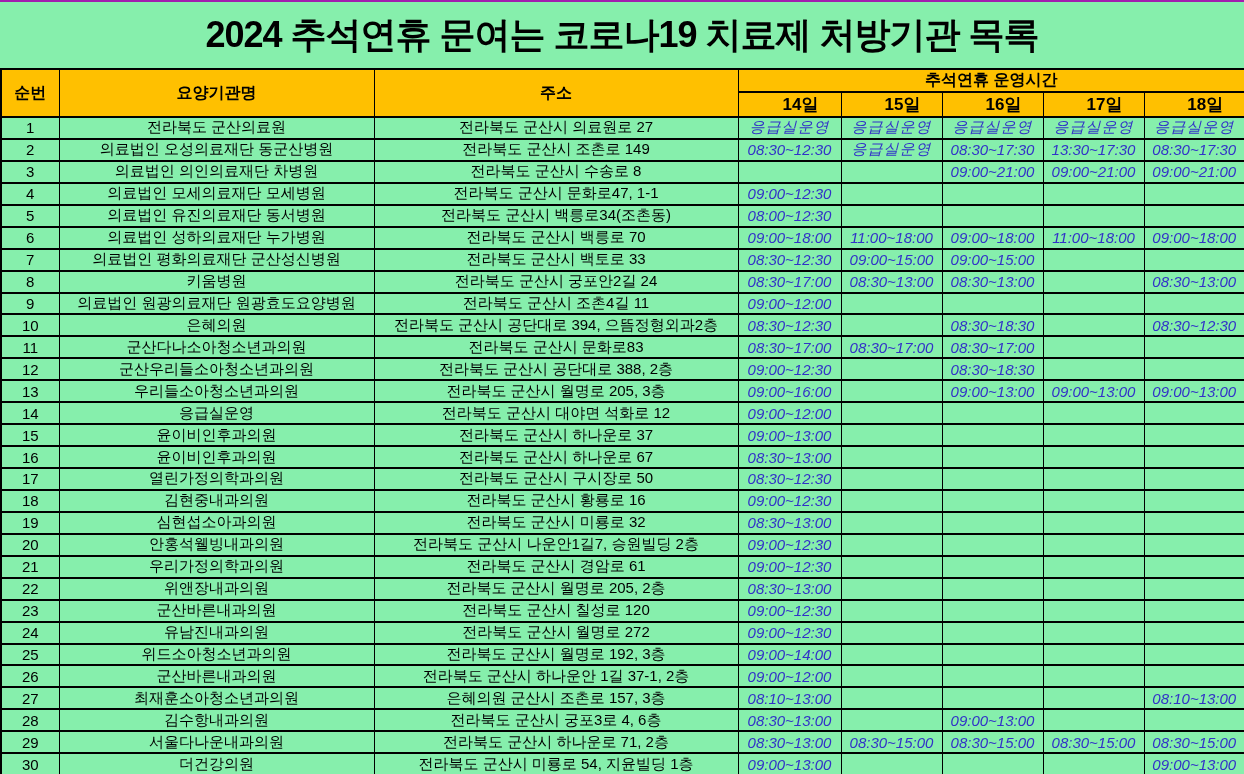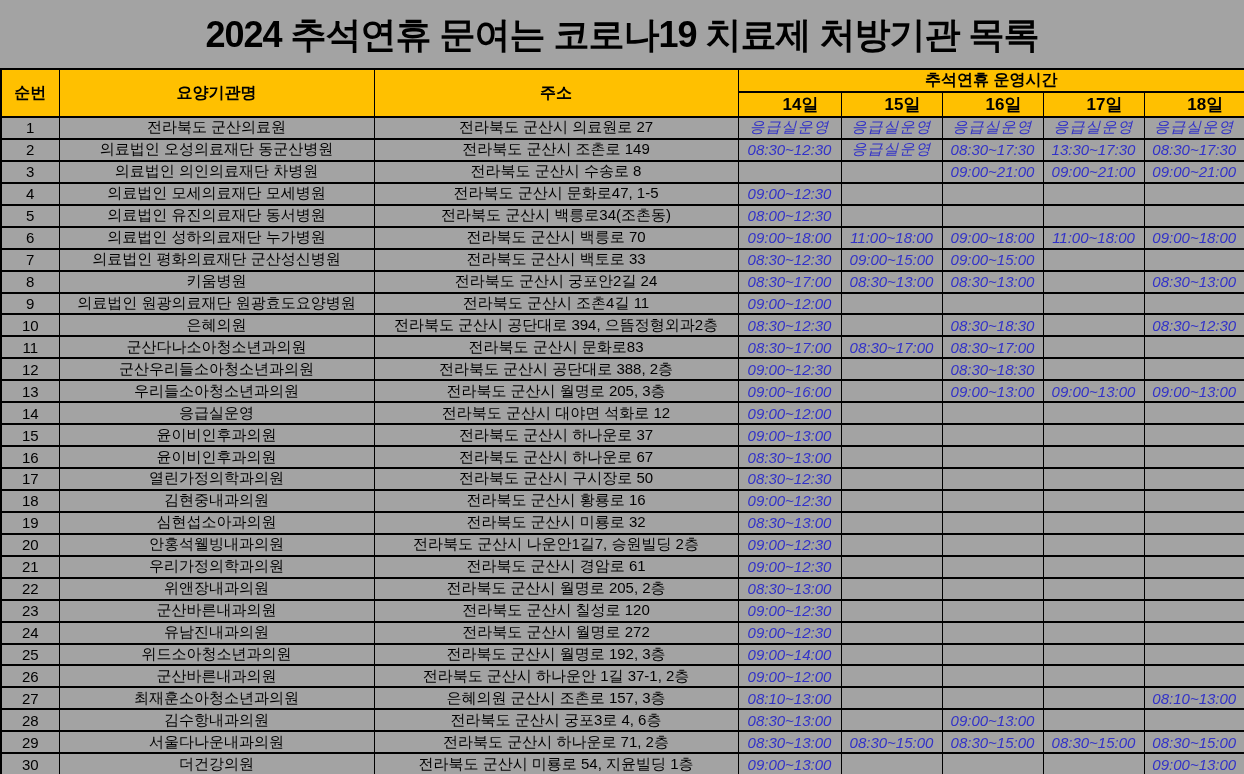--- a/index.html
+++ b/index.html
@@ -3,21 +3,21 @@
 <meta charset="utf-8">
 <style>
   :root{
     --header-bg:#FFC000;
     --time-color:#3232C8;
     --border-color:#000000;
   }
   *{box-sizing:border-box;margin:0;padding:0;}
   html,body{width:1244px;height:774px;overflow:hidden;background:#ffffff;
     font-family:"Liberation Sans", sans-serif;}
-  .sheet{width:1244px;height:774px;background:#a3a3a3;border-top:2px solid #a3a3a3;}
+  .sheet{width:1244px;height:774px;background:#86efac;border-top:2px solid #a21caf;}
   .title{
     height:66px;display:flex;align-items:center;justify-content:center;
     font-size:36px;font-weight:bold;color:#000;letter-spacing:-1px;
   }
   table{
     width:1244px;border-collapse:collapse;table-layout:fixed;
   }
   th,td{
     border-left:1px solid var(--border-color);
     border-right:1px solid var(--border-color);
@@ -103,21 +103,21 @@
           <td class="c-addr">전라북도 군산시 수송로 8</td>
           <td class="c-time"></td>
           <td class="c-time"></td>
           <td class="c-time">09:00~21:00</td>
           <td class="c-time">09:00~21:00</td>
           <td class="c-time">09:00~21:00</td>
         </tr>
         <tr>
           <td class="c-no">4</td>
           <td class="c-name">의료법인 모세의료재단 모세병원</td>
-          <td class="c-addr">전라북도 군산시 문화로47, 1-5</td>
+          <td class="c-addr">전라북도 군산시 문화로47, 1-1</td>
           <td class="c-time">09:00~12:30</td>
           <td class="c-time"></td>
           <td class="c-time"></td>
           <td class="c-time"></td>
           <td class="c-time"></td>
         </tr>
         <tr>
           <td class="c-no">5</td>
           <td class="c-name">의료법인 유진의료재단 동서병원</td>
           <td class="c-addr">전라북도 군산시 백릉로34(조촌동)</td>

